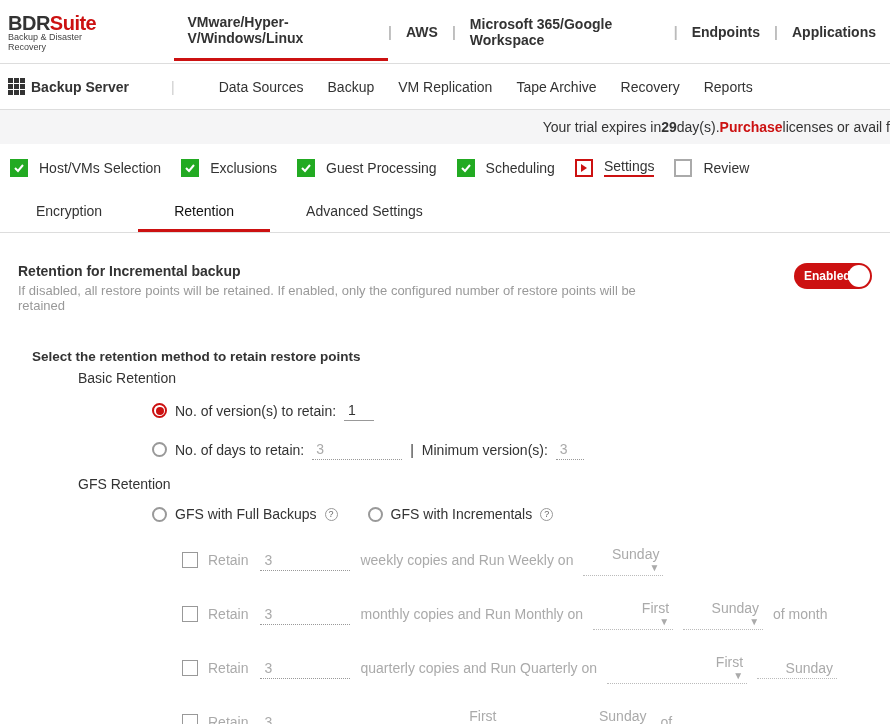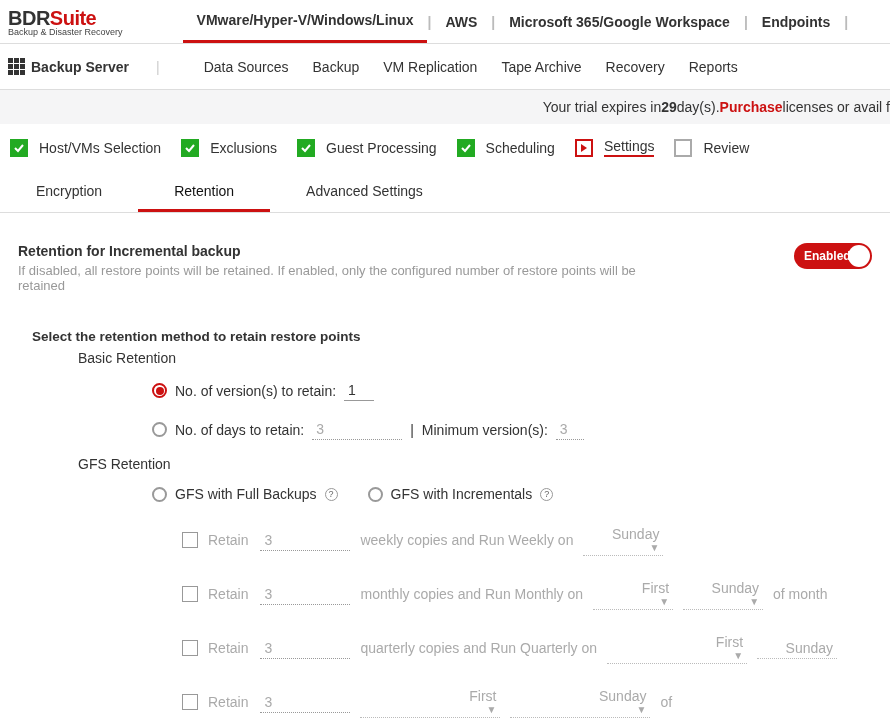--- a/index.html
+++ b/index.html
@@ -1,32 +1,32 @@
 <!DOCTYPE html>
 <html><head>
 <meta charset="utf-8">
 <style>
   * { box-sizing: border-box; margin: 0; padding: 0; }
   body { font-family: "Segoe UI", Arial, sans-serif; font-size: 14px; color: #333; background: #fff; width: 890px; overflow: hidden; }
   
   
-  .logo-row { display: flex; align-items: center; height: 44px; padding-left: 8px; border-bottom: 1px solid #ddd; }
+  .logo-row { display: flex; align-items: center; height: 64px; padding-left: 8px; border-bottom: 1px solid #ddd; }
   .logo { display: flex; flex-direction: column; margin-right: 60px; }
   .logo-main { font-weight: 700; font-size: 20px; letter-spacing: -0.5px; }
   .logo-main .red { color: #c11; }
   .logo-sub { font-size: 9px; color: #444; margin-top: -3px; }
   .top-products { display: flex; align-items: center; gap: 0; font-size: 14px; font-weight: 600; }
   .top-prod { padding: 12px 14px; cursor: pointer; }
   .top-prod.active { border-bottom: 3px solid #c11; }
   .divider-v { color: #bbb; }
   
   .nav-row { display: flex; align-items: center; height: 46px; padding-left: 8px; border-bottom: 1px solid #ddd; }
   .grid-icon { display: inline-grid; grid-template-columns: repeat(3,5px); grid-template-rows: repeat(3,5px); gap: 1px; margin-right: 6px; }
   .grid-icon span { background: #333; width: 5px; height: 5px; }
-  .backup-server { font-weight: 600; margin-right: 23px; display:flex; align-items:flex-end;}
+  .backup-server { font-weight: 600; margin-right: 38px; display:flex; align-items:flex-end;}
   .nav-items { display: flex; gap: 24px; margin-left: 40px; }
   .nav-item { cursor: pointer; }
   .vertical-sep { color:#ccc; margin: 0 4px;}
   
   .trial-bar { background: #f5f5f6; height: 34px; display: flex; align-items: center; justify-content: flex-end; padding-right: 0; font-size: 14px; }
   .trial-bar .purchase { color: #c11; font-weight: 600; }
   .trial-bar b { font-weight: 700; }
   
   
   .steps-row { display: flex; gap: 20px; padding: 14px 10px; align-items: center; }
@@ -94,20 +94,21 @@
   </div>
   <div class="top-products">
     <div class="top-prod active">VMware/Hyper-V/Windows/Linux</div>
     <span class="divider-v">|</span>
     <div class="top-prod">AWS</div>
     <span class="divider-v">|</span>
     <div class="top-prod">Microsoft 365/Google Workspace</div>
     <span class="divider-v">|</span>
     <div class="top-prod">Endpoints</div>
     <span class="divider-v">|</span>
+    <div class="top-prod">Applications</div>
   </div>
 </div>
 
 <div class="nav-row">
   <div class="backup-server">
     <span class="grid-icon">
       <span></span>
         <span></span>
         <span></span>
         <span></span>

